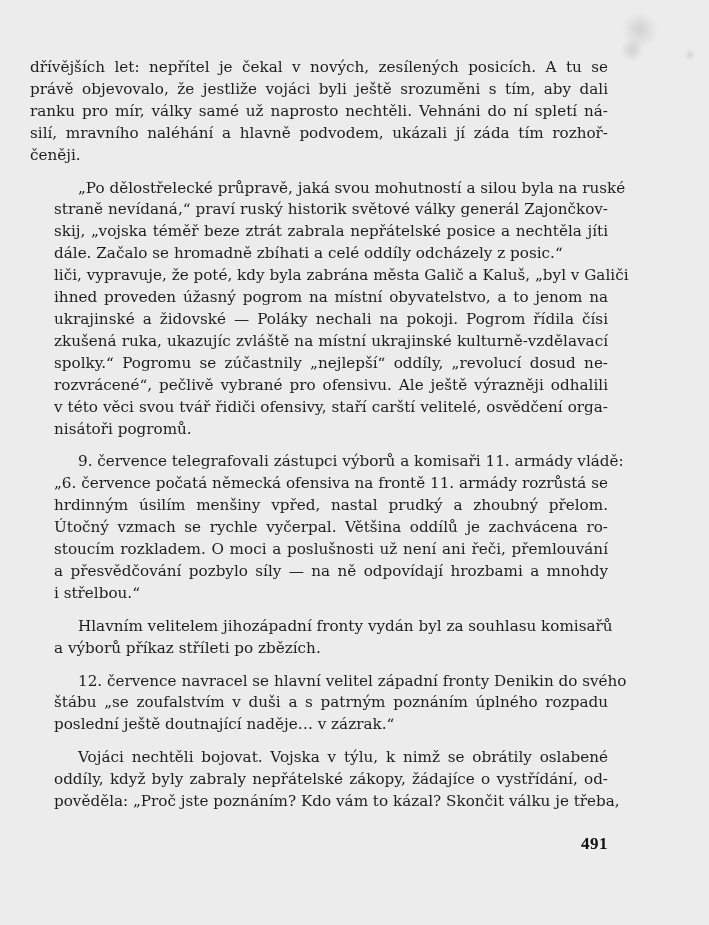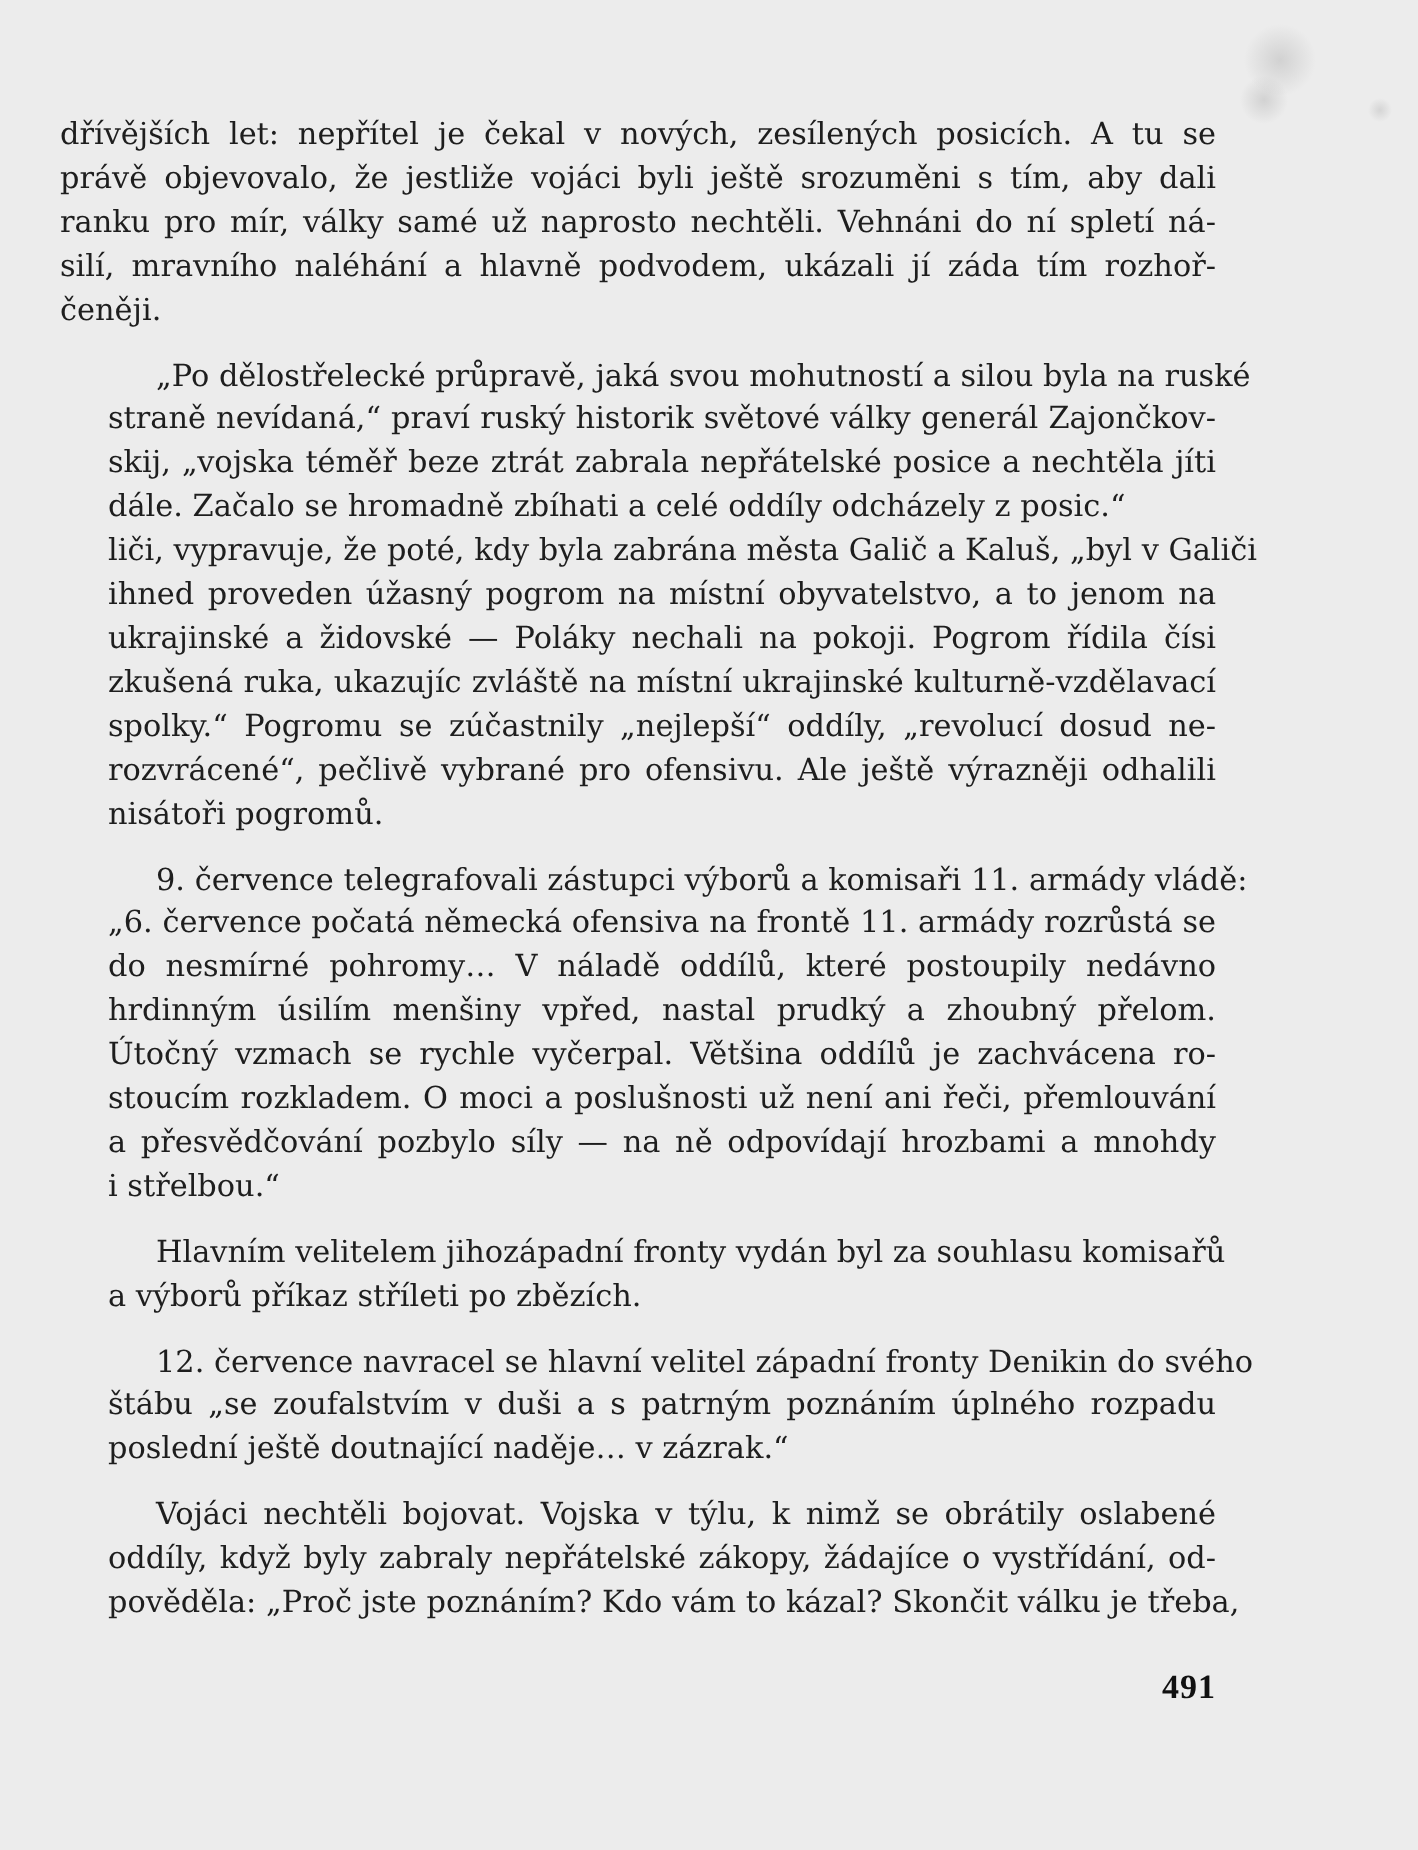--- a/index.html
+++ b/index.html
@@ -57,26 +57,26 @@
         <span class="line">skij, „vojska téměř beze ztrát zabrala nepřátelské posice a nechtěla jíti</span>
         <span class="line last">dále. Začalo se hromadně zbíhati a celé oddíly odcházely z posic.“</span>
       </div>
       <div class="para">
         <span class="line">liči, vypravuje, že poté, kdy byla zabrána města Galič a Kaluš, „byl v Galiči</span>
         <span class="line">ihned proveden úžasný pogrom na místní obyvatelstvo, a to jenom na</span>
         <span class="line">ukrajinské a židovské — Poláky nechali na pokoji. Pogrom řídila čísi</span>
         <span class="line">zkušená ruka, ukazujíc zvláště na místní ukrajinské kulturně-vzdělavací</span>
         <span class="line">spolky.“ Pogromu se zúčastnily „nejlepší“ oddíly, „revolucí dosud ne-</span>
         <span class="line">rozvrácené“, pečlivě vybrané pro ofensivu. Ale ještě výrazněji odhalili</span>
+        <span class="line">v této věci svou tvář řidiči ofensivy, staří carští velitelé, osvědčení orga-</span>
         <span class="line last">nisátoři pogromů.</span>
       </div>
       <div class="para">
         <span class="line indent">9. července telegrafovali zástupci výborů a komisaři 11. armády vládě:</span>
         <span class="line">„6. července počatá německá ofensiva na frontě 11. armády rozrůstá se</span>
-        <span class="line">do nesmírné pohromy… V náladě oddílů, které postoupily nedávno</span>
         <span class="line">hrdinným úsilím menšiny vpřed, nastal prudký a zhoubný přelom.</span>
         <span class="line">Útočný vzmach se rychle vyčerpal. Většina oddílů je zachvácena ro-</span>
         <span class="line">stoucím rozkladem. O moci a poslušnosti už není ani řeči, přemlouvání</span>
         <span class="line">a přesvědčování pozbylo síly — na ně odpovídají hrozbami a mnohdy</span>
         <span class="line last">i střelbou.“</span>
       </div>
       <div class="para">
         <span class="line indent">Hlavním velitelem jihozápadní fronty vydán byl za souhlasu komisařů</span>
         <span class="line last">a výborů příkaz stříleti po zbězích.</span>
       </div>

